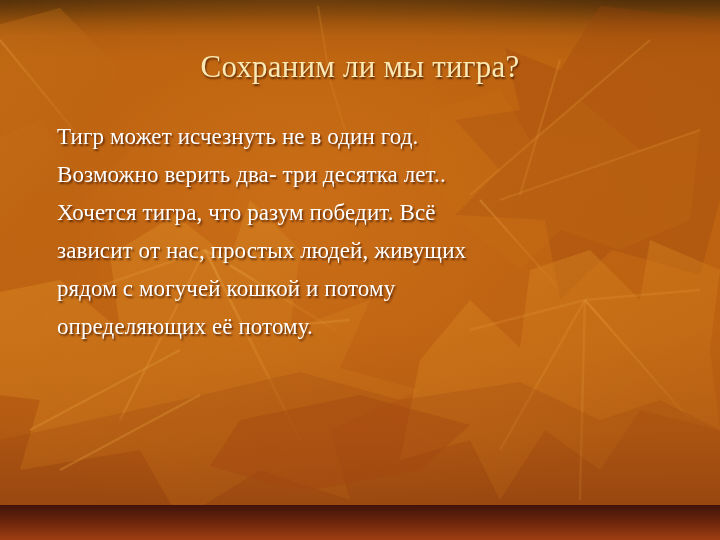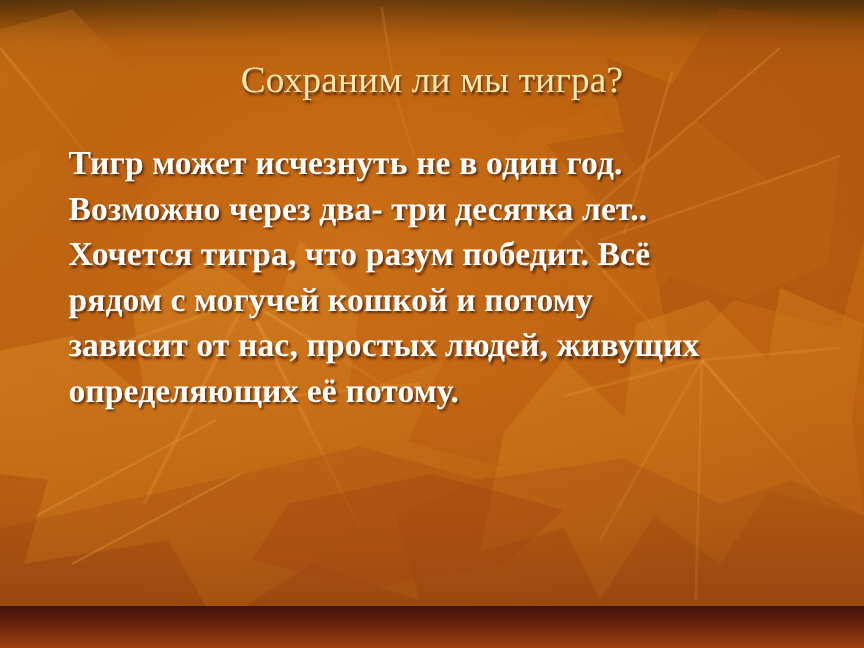--- a/index.html
+++ b/index.html
@@ -77,23 +77,23 @@
     letter-spacing: 0.2px;
     white-space: nowrap;
   }
   .body-block {
     position: absolute;
     left: 57px;
     top: 118px;
     width: 620px;
   }
   .body-line {
-    font-size: 28px;
+    font-size: 23px;
     line-height: 38px;
-    font-weight: 700;
+    font-weight: 400;
     color: #FFFFFF;
     text-shadow: 1.5px 2px 2px rgba(70,26,4,0.78);
     white-space: nowrap;
     letter-spacing: 0.1px;
   }
 </style>
 </head>
 <body>
 
 <div id="slide">
@@ -172,20 +172,20 @@
 
     <path d="M 318,6 L 330,80 L 345,130" stroke="#d98a2b" stroke-width="2" fill="none" opacity="0.28"></path>
   </svg>
 
   <div class="bottom-band-fix"></div>
 
   <div class="title">Сохраним ли мы тигра?</div>
 
   <div class="body-block">
     <div class="body-line">Тигр может исчезнуть не в один год.</div>
-    <div class="body-line">Возможно через два- три десятка лет..</div>
+    <div class="body-line">Возможно верить два- три десятка лет..</div>
     <div class="body-line">Хочется тигра, что разум победит. Всё</div>
+    <div class="body-line">зависит от нас, простых людей, живущих</div>
     <div class="body-line">рядом с могучей кошкой и потому</div>
-    <div class="body-line">зависит от нас, простых людей, живущих</div>
     <div class="body-line">определяющих её потому.</div>
   </div>
 
 </div>
 
 </body></html>

